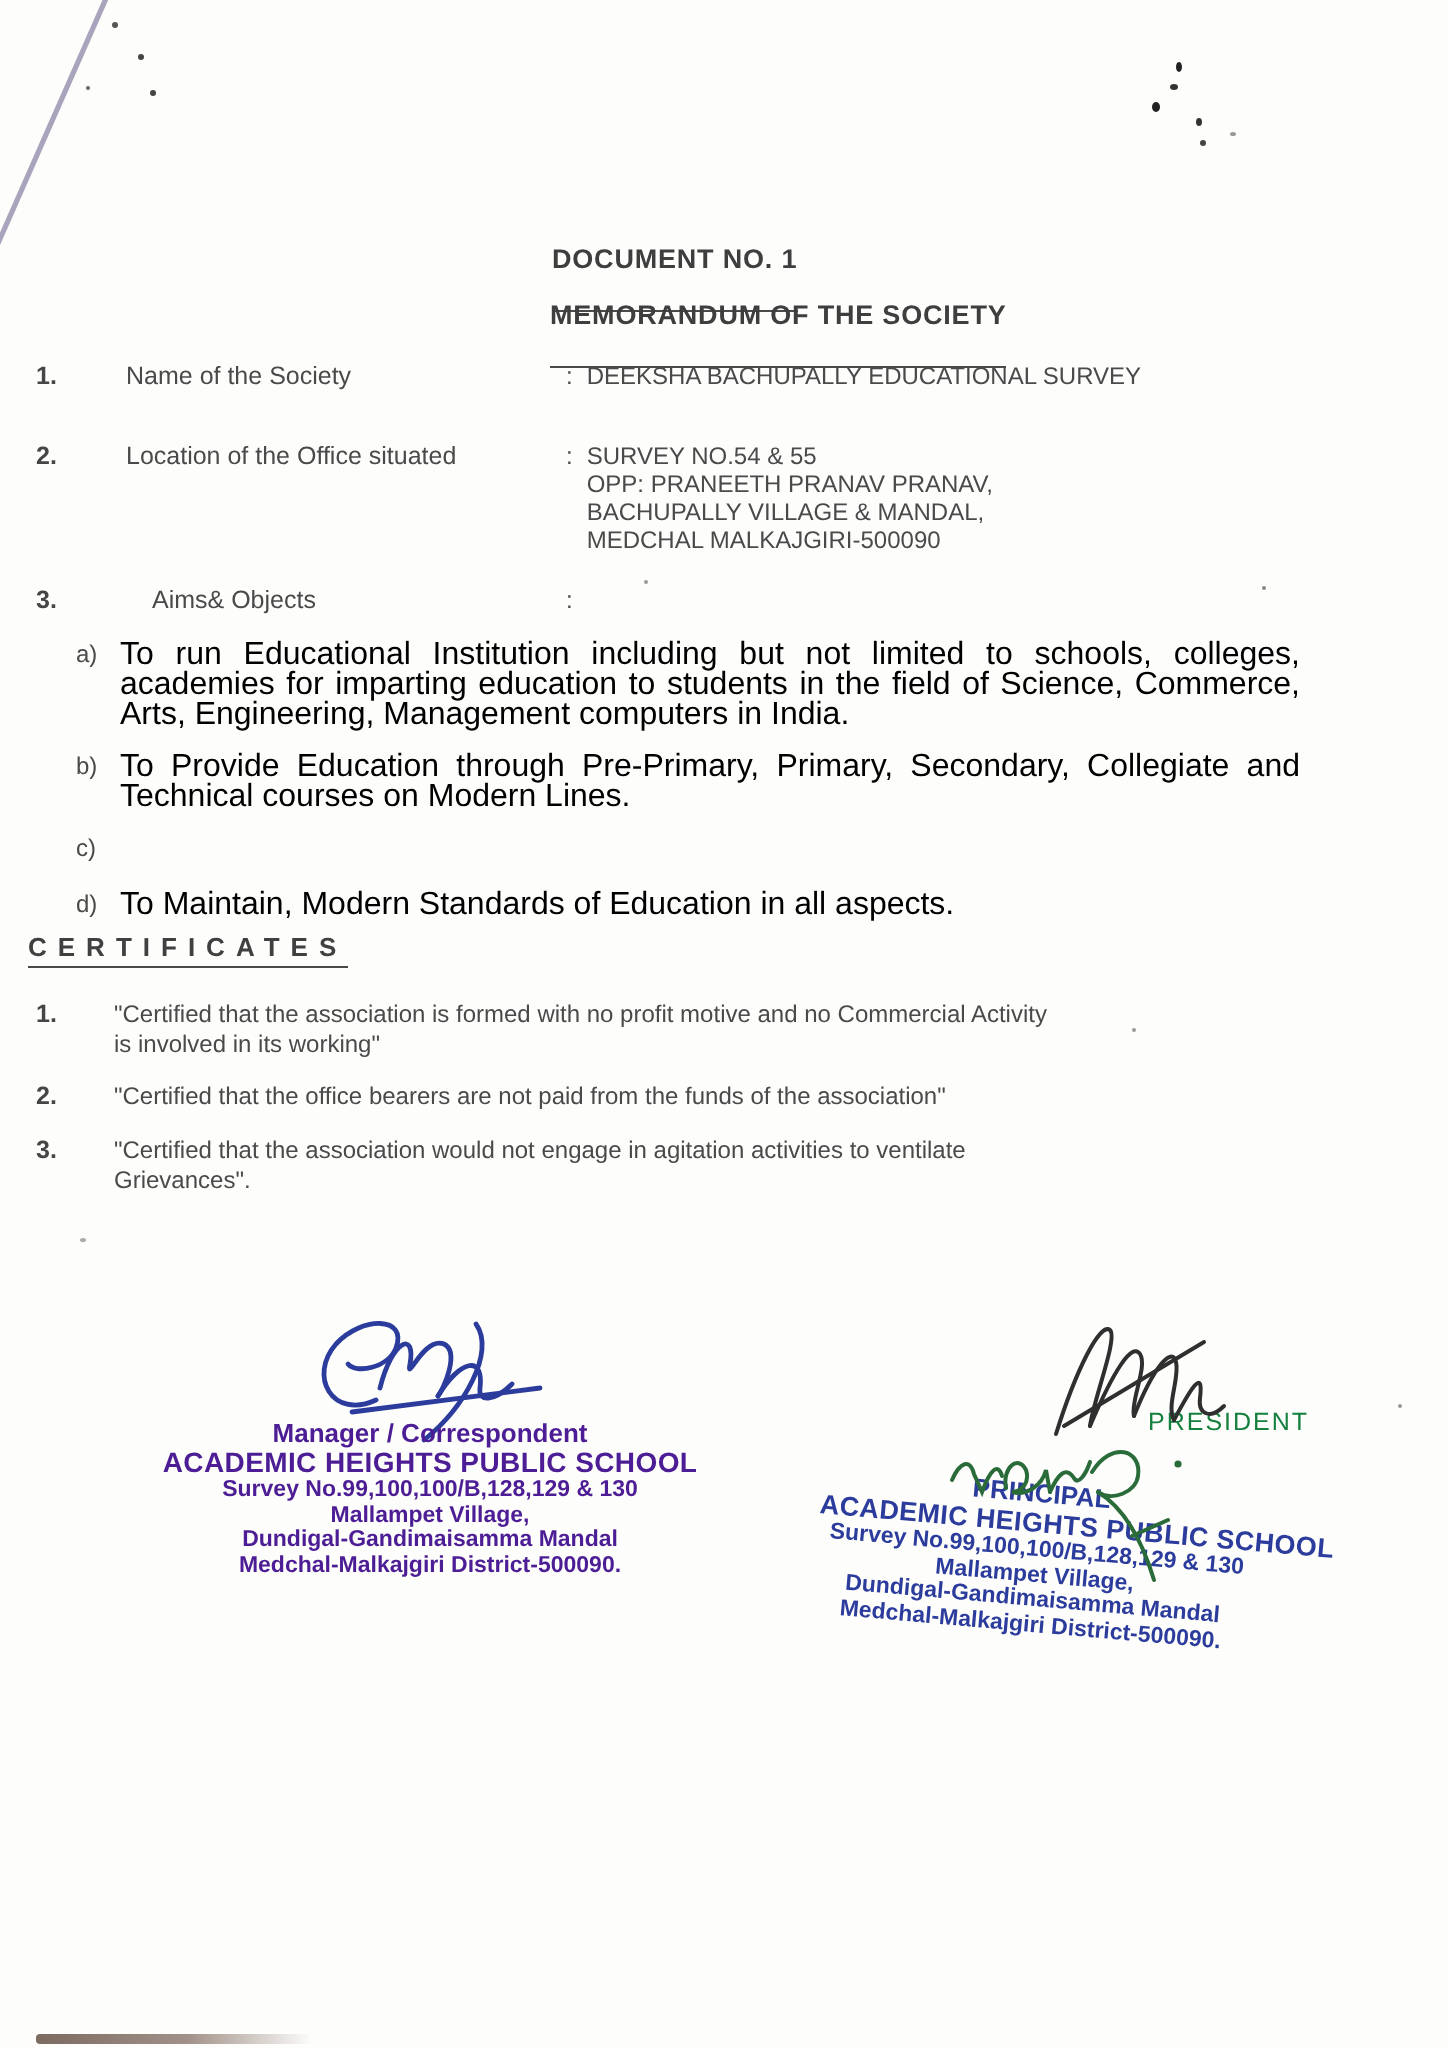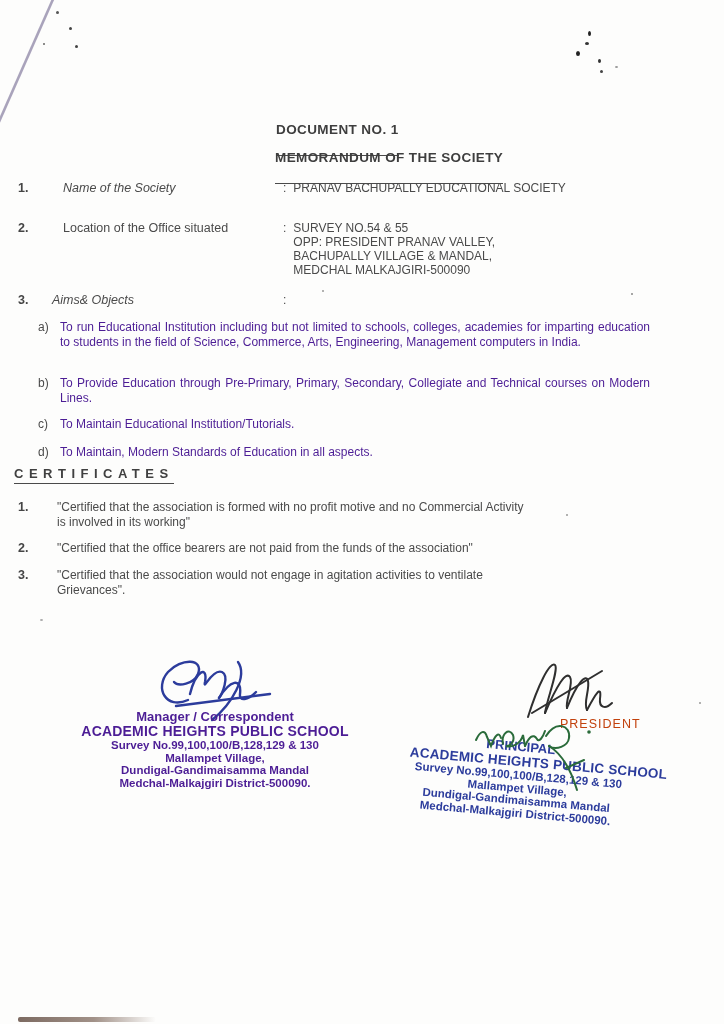--- a/index.html
+++ b/index.html
@@ -22,21 +22,21 @@
   }
   
   .row-num{font-size:12.5px;font-weight:bold;color:#454545;}
   .row-label{font-size:12.5px;color:#4a4a4a;}
   .row-value{font-size:12px;color:#4a4a4a;line-height:14px;display:flex;gap:7px;}
   .row-value .colon{flex:0 0 auto;}
   .value-lines div{white-space:nowrap;}
   
   .aim{display:flex;}
   .aim-letter{flex:0 0 22px;font-size:12px;color:#4a4a4a;}
-  .aim-text{font-size:12px;line-height:15px;text-align:justify;color:#4c1d95;margin:0;}
+  .aim-text{font-size:16px;line-height:15px;text-align:justify;color:#000000;margin:0;}
   
   .cert-heading{
     font-size:13px;font-weight:bold;color:#404040;
     letter-spacing:5.5px;
     border-bottom:1.6px solid #4a4a4a;padding-bottom:2px;
     white-space:nowrap;
   }
   .cert-text{font-size:12px;line-height:14.5px;color:#4a4a4a;}
   
   .stamp{text-align:center;font-weight:bold;}
@@ -77,57 +77,56 @@
     <div class="speck" style="left:631px;top:293px;width:2px;height:2px;background:#888;"></div>
     <div class="speck" style="left:566px;top:514px;width:2px;height:2px;background:#999;"></div>
     <div class="speck" style="left:40px;top:619px;width:3px;height:2px;background:#aaa;"></div>
     <div class="speck" style="left:699px;top:702px;width:2px;height:2px;background:#999;"></div>
   </div>
 
   <div class="abs doc-title" style="left:276px;top:122px;">DOCUMENT NO. 1</div>
   <div class="abs doc-title" style="left:231px;top:150px;margin-left:44px;">MEMORANDUM OF THE SOCIETY</div>
 
   <div class="abs row-num" style="left:18px;top:181px;">1.</div>
-  <div class="abs row-label" style="left:63px;top:181px;font-style:italic;">Name of the Society</div>
+  <div class="abs row-label" style="left:63px;top:181px;">Name of the Society</div>
   <div class="abs row-value" style="left:283px;top:181px;">
     <span class="colon">:</span>
     <div class="value-lines">
-        <div>PRANAV BACHUPALLY EDUCATIONAL SOCIETY</div>
+        <div>DEEKSHA BACHUPALLY EDUCATIONAL SURVEY</div>
       </div>
   </div>
 
   <div class="abs row-num" style="left:18px;top:221px;">2.</div>
   <div class="abs row-label" style="left:63px;top:221px;">Location of the Office situated</div>
   <div class="abs row-value" style="left:283px;top:221px;">
     <span class="colon">:</span>
     <div class="value-lines">
       <div>SURVEY NO.54 &amp; 55</div>
-      <div>OPP: PRESIDENT PRANAV VALLEY,</div>
+      <div>OPP: PRANEETH PRANAV PRANAV,</div>
       <div>BACHUPALLY VILLAGE &amp; MANDAL,</div>
       <div>MEDCHAL MALKAJGIRI-500090</div>
     </div>
   </div>
 
   <div class="abs row-num" style="left:18px;top:293px;">3.</div>
-  <div class="abs row-label" style="left:52px;top:293px;font-style:italic;">Aims&amp; Objects</div>
+  <div class="abs row-label" style="left:76px;top:293px;">Aims&amp; Objects</div>
   <div class="abs row-value" style="left:283px;top:293px;">
     <span class="colon">:</span>
   </div>
 
   <div class="abs aim" style="left:38px;top:320px;width:612px;">
     <span class="aim-letter">a)</span>
     <p class="aim-text">To run Educational Institution including but not limited to schools, colleges, academies for imparting education to students in the field of Science, Commerce, Arts, Engineering, Management computers in India.</p>
   </div>
   <div class="abs aim" style="left:38px;top:376px;width:612px;">
     <span class="aim-letter">b)</span>
     <p class="aim-text">To Provide Education through Pre-Primary, Primary, Secondary, Collegiate and Technical courses on Modern Lines.</p>
   </div>
   <div class="abs aim" style="left:38px;top:417px;width:612px;">
     <span class="aim-letter">c)</span>
-    <p class="aim-text">To Maintain Educational Institution/Tutorials.</p>
   </div>
   <div class="abs aim" style="left:38px;top:445px;width:612px;">
     <span class="aim-letter">d)</span>
     <p class="aim-text">To Maintain, Modern Standards of Education in all aspects.</p>
   </div>
 
   <div class="abs cert-heading" style="left:14px;top:466px;">CERTIFICATES</div>
 
   <div class="abs row-num" style="left:18px;top:500px;">1.</div>
   <div class="abs cert-text" style="left:57px;top:500px;width:478px;">"Certified that the association is formed with no profit motive and no Commercial Activity is involved in its working"</div>
@@ -149,21 +148,21 @@
   </svg>
   <div class="abs stamp" style="left:28px;top:710px;width:374px;color:#4c1d95;">
     <div class="st-title">Manager / Correspondent</div>
     <div class="st-school">ACADEMIC HEIGHTS PUBLIC SCHOOL</div>
     <div class="st-small">Survey No.99,100,100/B,128,129 &amp; 130</div>
     <div class="st-small">Mallampet Village,</div>
     <div class="st-small">Dundigal-Gandimaisamma Mandal</div>
     <div class="st-small">Medchal-Malkajgiri District-500090.</div>
   </div>
 
-  <div class="abs" style="left:560px;top:704px;font-size:12.5px;letter-spacing:1px;color:#c2410c;margin-top:13px;">PRESIDENT</div>
+  <div class="abs" style="left:574px;top:704px;font-size:12.5px;letter-spacing:1px;color:#15803d;">PRESIDENT</div>
 
   <svg class="abs" style="left:520px;top:653px;" width="100" height="72" viewBox="0 0 100 72">
     <g stroke="#2f2f2f" stroke-width="2" fill="none" stroke-linecap="round">
       <path d="M 8 64 C 18 32, 30 8, 35 12 C 39 16, 27 46, 25 60"></path>
       <path d="M 25 60 C 37 32, 46 18, 50 24 C 54 30, 45 48, 47 55"></path>
       <path d="M 47 55 C 57 30, 66 20, 68 28 C 70 36, 63 50, 67 57"></path>
       <path d="M 67 57 C 75 42, 82 30, 80 46 C 79 54, 85 57, 92 50"></path>
       <path d="M 12 60 L 82 18"></path>
     </g>
   </svg>

